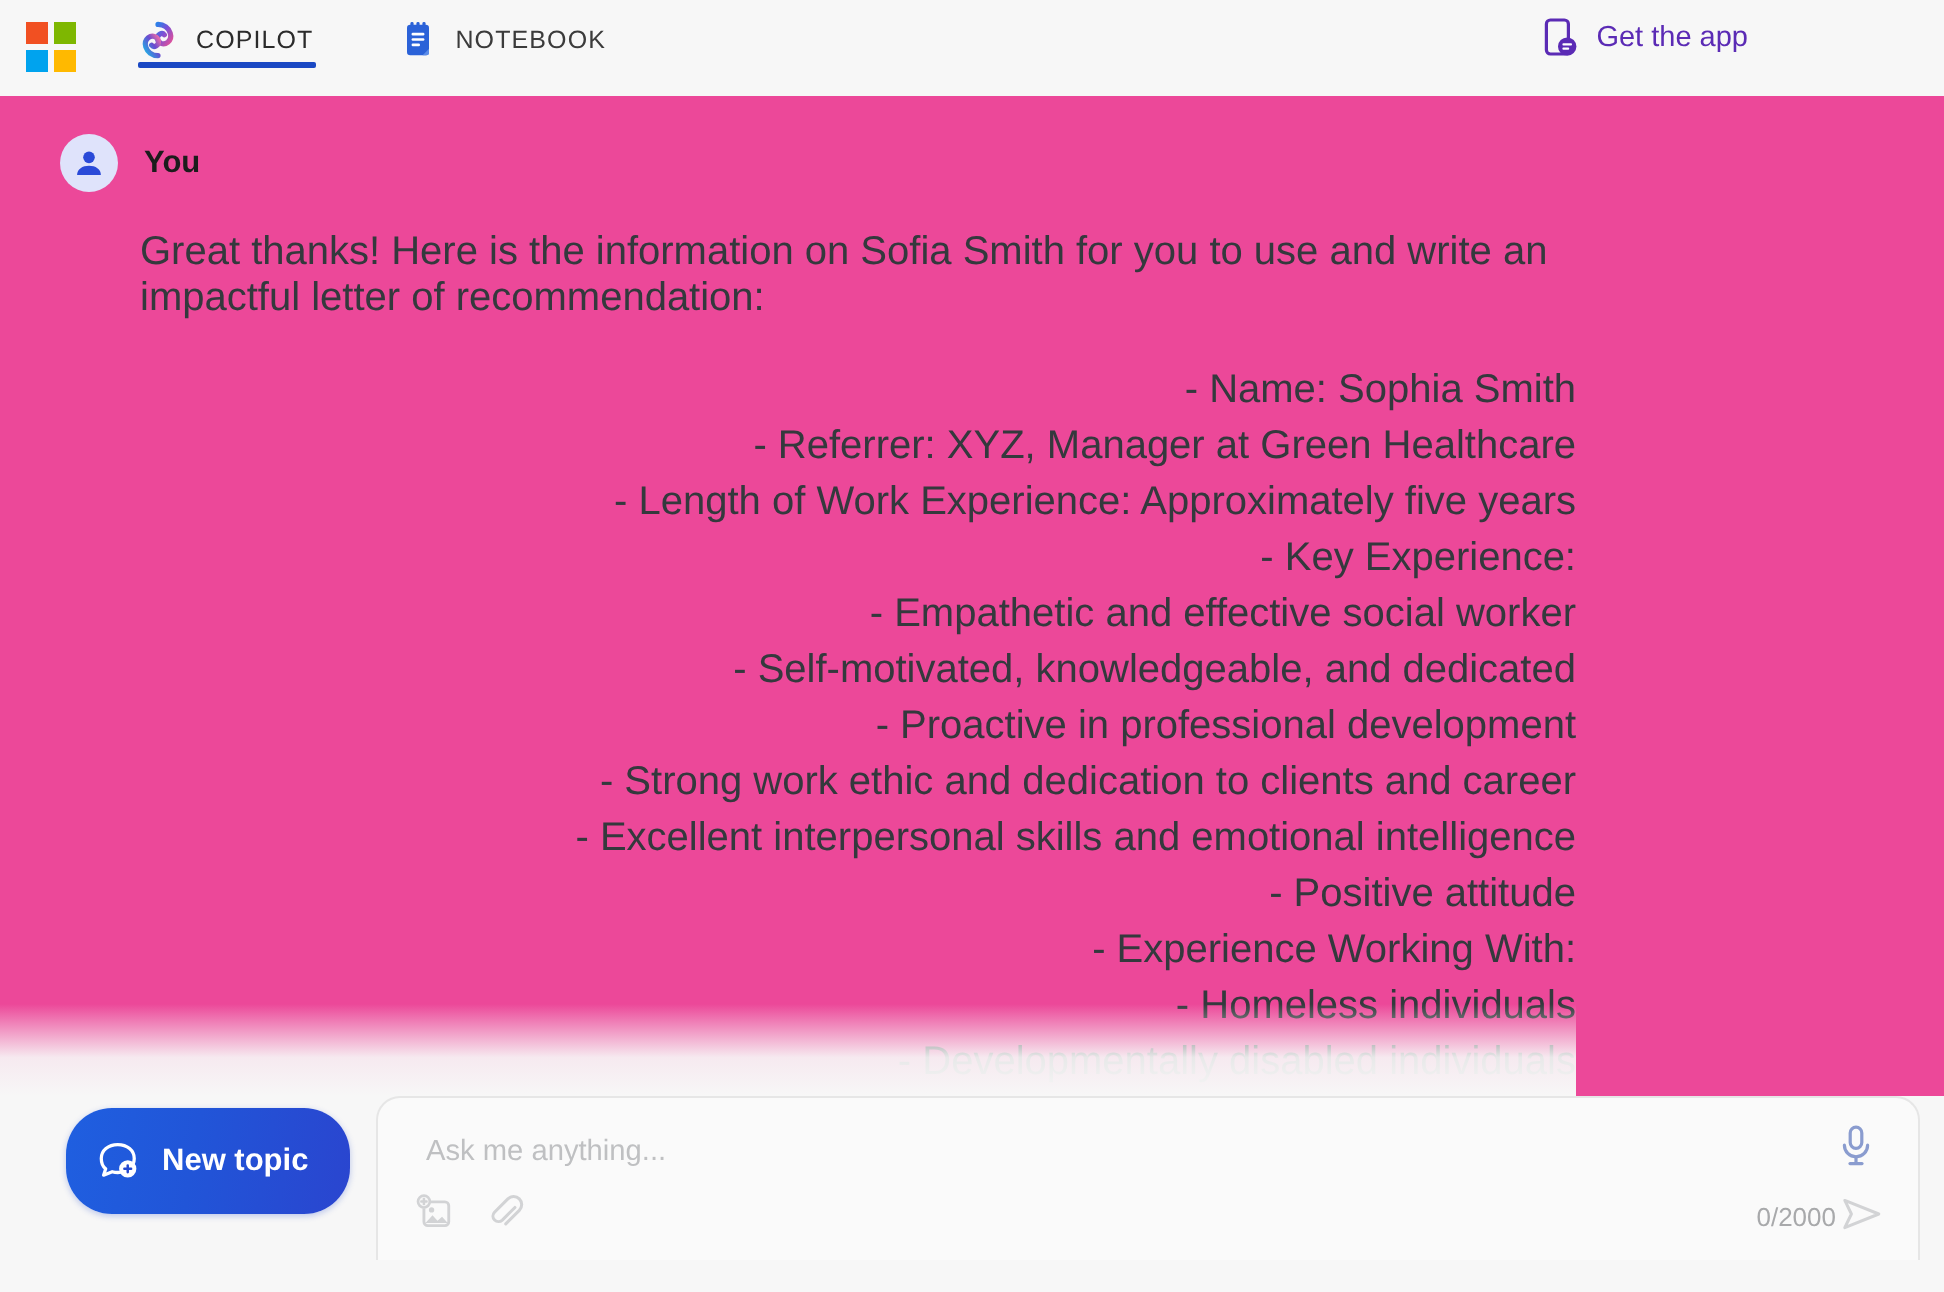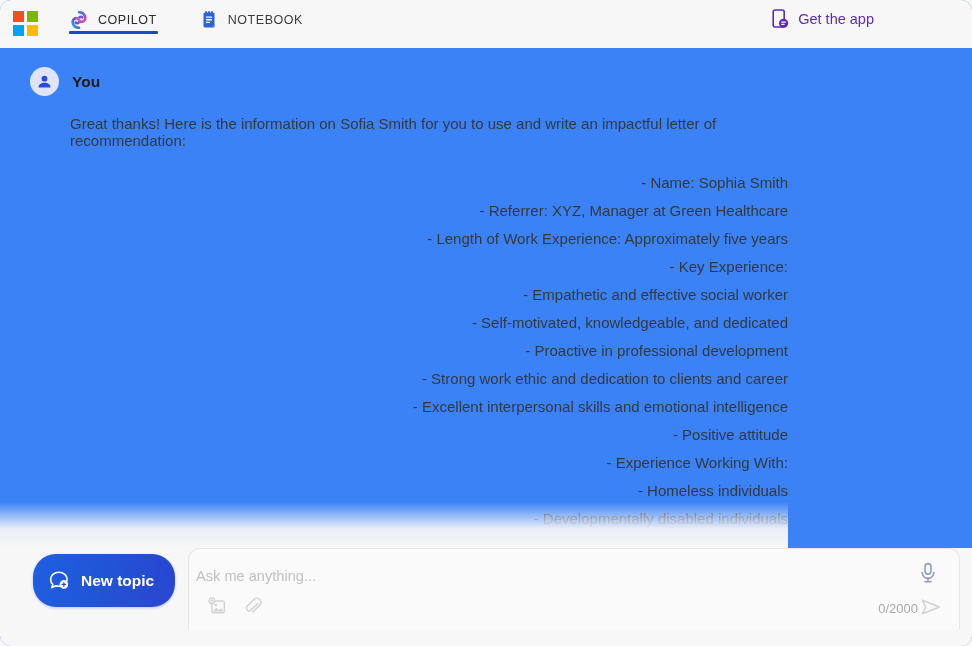--- a/index.html
+++ b/index.html
@@ -6,23 +6,22 @@
   html, body {
     margin: 0; padding: 0;
     width: 972px; height: 646px;
     overflow: hidden;
     background: #f7f7f7;
     font-family: "Liberation Sans", sans-serif;
   }
   #app {
     position: relative;
     width: 972px; height: 646px;
-    background: #3b82f6;
+    background: #ec4899;
     overflow: hidden;
-    border-radius: 11px;
   }
 
   
   .topbar {
     position: absolute; top: 0; left: 0;
     width: 972px; height: 48px;
     background: #f7f7f7;
     display: flex; align-items: flex-start;
   }
   .ms-logo {
@@ -91,21 +90,21 @@
   }
   .msg-author {
     margin-left: 13px;
     font-size: 15.5px;
     font-weight: bold;
     color: #1c1c1c;
   }
   .msg-body {
     margin: 19px 0 0 70px;
     color: #34393d;
-    font-size: 15px;
+    font-size: 20px;
   }
   .msg-intro { margin-bottom: 20px; }
   .bullet {
     line-height: 28px;
     white-space: pre;
     text-align: right;
   }
   .bullet.lvl1 { padding-left: 9px; }
   .bullet.lvl2 { padding-left: 20px; }
 
@@ -147,21 +146,21 @@
     position: absolute;
     left: 188px; top: 0px;
     width: 772px; height: 82px;
     background: #fafafa;
     border: 1px solid #e6e6e6;
     border-bottom: none;
     border-radius: 12px 12px 0 0;
   }
   .input-placeholder {
     position: absolute;
-    left: 7px; top: 19px;
+    left: 24px; top: 19px;
     font-size: 14.6px;
     color: #bfc0c2;
   }
   .composer-tools {
     position: absolute;
     left: 18px; bottom: 13px;
     display: flex; align-items: center; gap: 14px;
   }
   .tool-icon { width: 21px; height: 21px; cursor: pointer; }
   .mic-btn {

